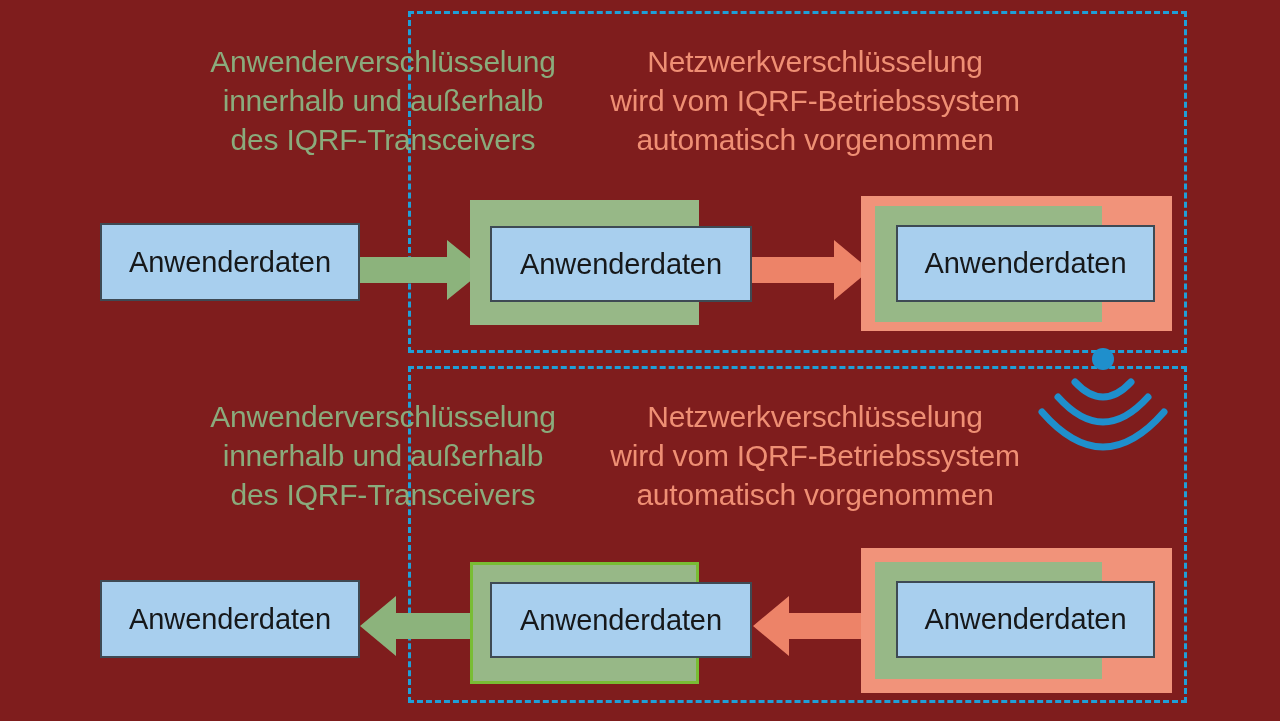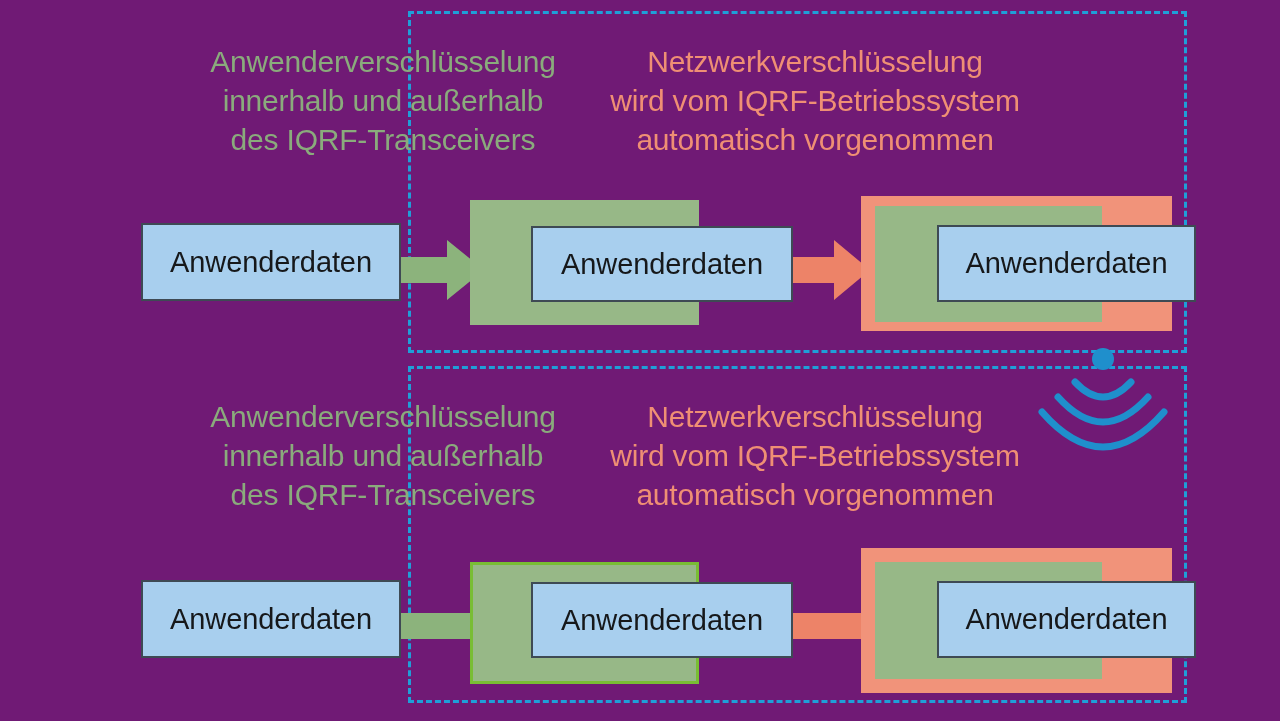--- a/index.html
+++ b/index.html
@@ -7,21 +7,21 @@
     padding: 0;
     background: #ffffff;
   }
   body {
     font-family: "Liberation Sans", sans-serif;
   }
   #stage {
     position: relative;
     width: 1280px;
     height: 721px;
-    background: #701a75;
+    background: #7f1d1d;
     overflow: hidden;
   }
 
   
   .dashed-region {
     position: absolute;
     box-sizing: border-box;
     border: 3px dashed #1f9fd8;
     background: transparent;
   }
@@ -44,21 +44,20 @@
     position: absolute;
     box-sizing: border-box;
     background: #a8cfee;
     border: 2px solid #3e4a54;
     display: flex;
     align-items: center;
     justify-content: center;
     color: #16181a;
     font-size: 29px;
     letter-spacing: -0.1px;
-    margin-left: 41px;
   }
 
   
   .layer {
     position: absolute;
     box-sizing: border-box;
   }
   .layer-green {
     background: #97b887;
   }

